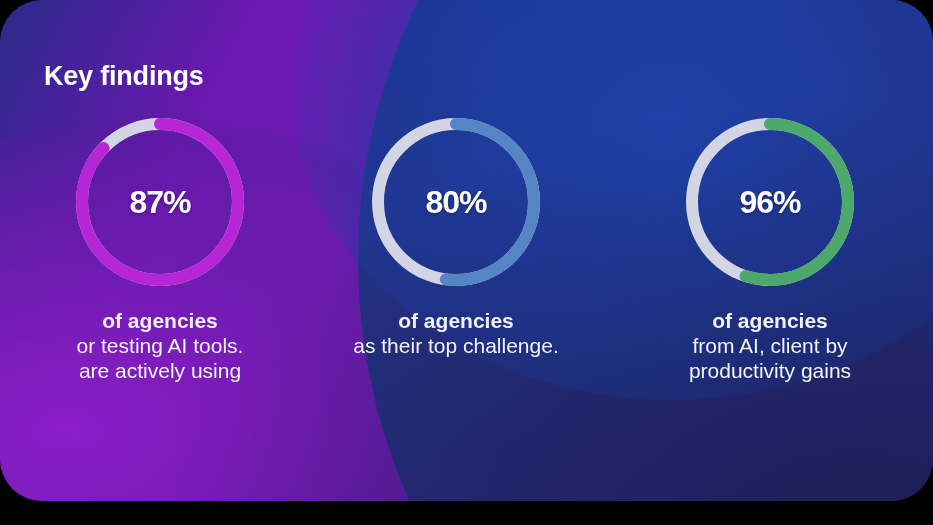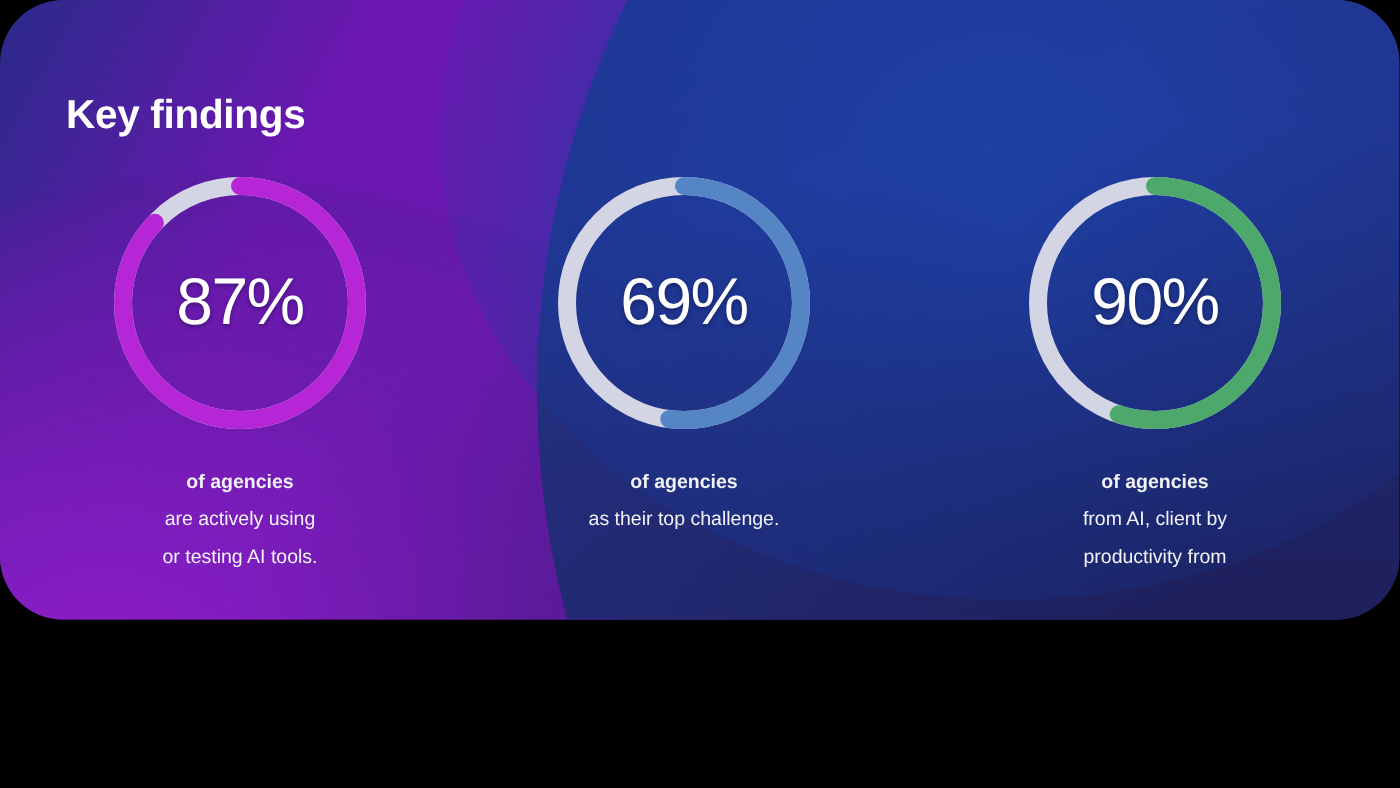--- a/index.html
+++ b/index.html
@@ -10,21 +10,21 @@
   body {
     width: 933px;
     height: 525px;
     overflow: hidden;
     font-family: "Liberation Sans", sans-serif;
   }
 
   #card {
     position: relative;
     width: 933px;
-    height: 413px;
+    height: 501px;
     border-radius: 42px;
     overflow: hidden;
     background: linear-gradient(118deg,
         #2a2a8a 0%,
         #6b18b0 22%,
         #6d1ab3 40%,
         #4b2596 62%,
         #2d2e86 80%,
         #25276f 100%);
   }
@@ -132,31 +132,31 @@
     fill: none;
     stroke-width: 12;
     stroke-linecap: round;
   }
   .donut-label {
     position: absolute;
     inset: 0;
     display: flex;
     align-items: center;
     justify-content: center;
-    font-size: 44px;
-    font-weight: normal;
+    font-size: 32px;
+    font-weight: bold;
     color: #ffffff;
     letter-spacing: -1px;
     text-shadow: 0 1px 3px rgba(15, 12, 50, 0.45);
   }
 
   .caption {
     margin-top: 22px;
     color: #f2f2f7;
-    font-size: 13px;
+    font-size: 21px;
     line-height: 25px;
   }
   .caption .lead {
     font-weight: bold;
     display: block;
   }
   .caption .line {
     display: block;
     font-weight: normal;
   }
@@ -178,48 +178,48 @@
     <div class="stat" id="stat-0">
       <div class="donut-wrap">
         <svg viewBox="0 0 168 168">
           <circle class="donut-track" cx="84" cy="84" r="78" stroke="#d3d5e4"></circle>
           <circle class="donut-value" id="arc-0" cx="84" cy="84" r="78" stroke="#b626d6" stroke-dasharray="426.3769549452067 63.71149901480101" stroke-dashoffset="0"></circle>
         </svg>
         <div class="donut-label">87%</div>
       </div>
       <div class="caption">
         <span class="lead">of agencies</span>
+        <span class="line">or testing AI tools.</span>
         <span class="line">are actively using</span>
-        <span class="line">or testing AI tools.</span>
       </div>
     </div>
 
     <div class="stat" id="stat-1">
       <div class="donut-wrap">
         <svg viewBox="0 0 168 168">
           <circle class="donut-track" cx="84" cy="84" r="78" stroke="#d3d5e4"></circle>
           <circle class="donut-value" id="arc-1" cx="84" cy="84" r="78" stroke="#5585c4" stroke-dasharray="254.84599605920403 235.24245790080369" stroke-dashoffset="0"></circle>
         </svg>
-        <div class="donut-label">69%</div>
+        <div class="donut-label">80%</div>
       </div>
       <div class="caption">
         <span class="lead">of agencies</span>
         <span class="line">as their top challenge.</span>
       </div>
     </div>
 
     <div class="stat" id="stat-2">
       <div class="donut-wrap">
         <svg viewBox="0 0 168 168">
           <circle class="donut-track" cx="84" cy="84" r="78" stroke="#d3d5e4"></circle>
           <circle class="donut-value" id="arc-2" cx="84" cy="84" r="78" stroke="#4ca96b" stroke-dasharray="269.54864967800427 220.53980428200344" stroke-dashoffset="0"></circle>
         </svg>
-        <div class="donut-label">90%</div>
+        <div class="donut-label">96%</div>
       </div>
       <div class="caption">
         <span class="lead">of agencies</span>
         <span class="line">from AI, client by</span>
-        <span class="line">productivity from</span>
+        <span class="line">productivity gains</span>
       </div>
     </div>
 
   </div>
 </div>
 
 </body></html>

